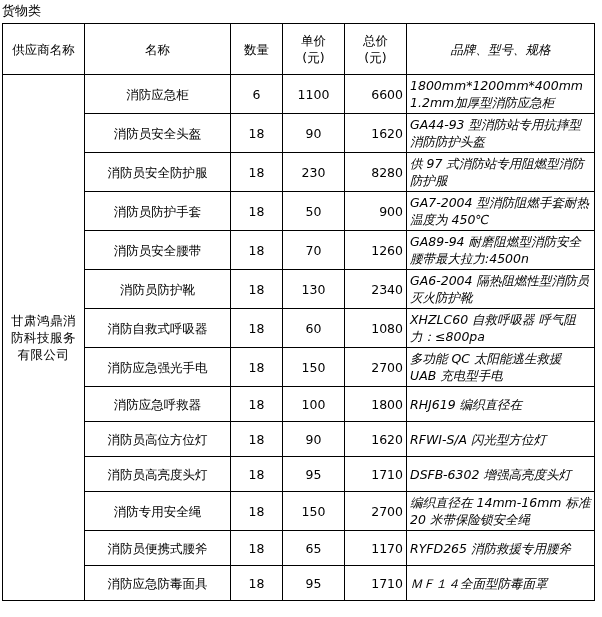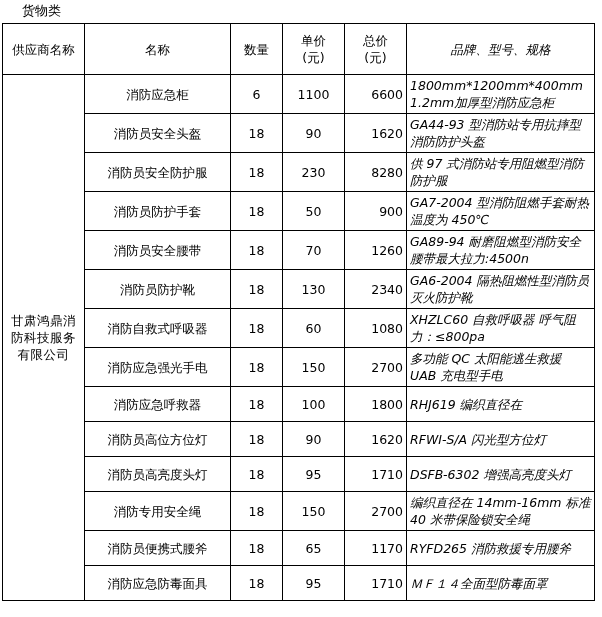--- a/index.html
+++ b/index.html
@@ -17,21 +17,20 @@
     position: relative;
     box-sizing: border-box;
     overflow: hidden;
   }
   .cat-title {
     font-size: 13px;
     line-height: 16px;
     padding: 3px 0 4px 2px;
     font-weight: normal;
     letter-spacing: 0px;
-    margin-left: 20px;
   }
   table.goods {
     border-collapse: collapse;
     table-layout: fixed;
     width: 512px;
     margin-left: 2px;
     border: 1px solid #000;
   }
   table.goods td {
     border: 1px solid #000;
@@ -182,21 +181,21 @@
         <td class="c-price">95</td>
         <td class="c-total">1710</td>
         <td class="c-spec">DSFB-6302 增强高亮度头灯</td>
       </tr>
 
       <tr class="row">
         <td class="c-name">消防专用安全绳</td>
         <td class="c-qty">18</td>
         <td class="c-price">150</td>
         <td class="c-total">2700</td>
-        <td class="c-spec">编织直径在 14mm-16mm 标准 40 米带保险锁安全绳</td>
+        <td class="c-spec">编织直径在 14mm-16mm 标准 20 米带保险锁安全绳</td>
       </tr>
 
       <tr class="row">
         <td class="c-name">消防员便携式腰斧</td>
         <td class="c-qty">18</td>
         <td class="c-price">65</td>
         <td class="c-total">1170</td>
         <td class="c-spec">RYFD265 消防救援专用腰斧</td>
       </tr>
 

